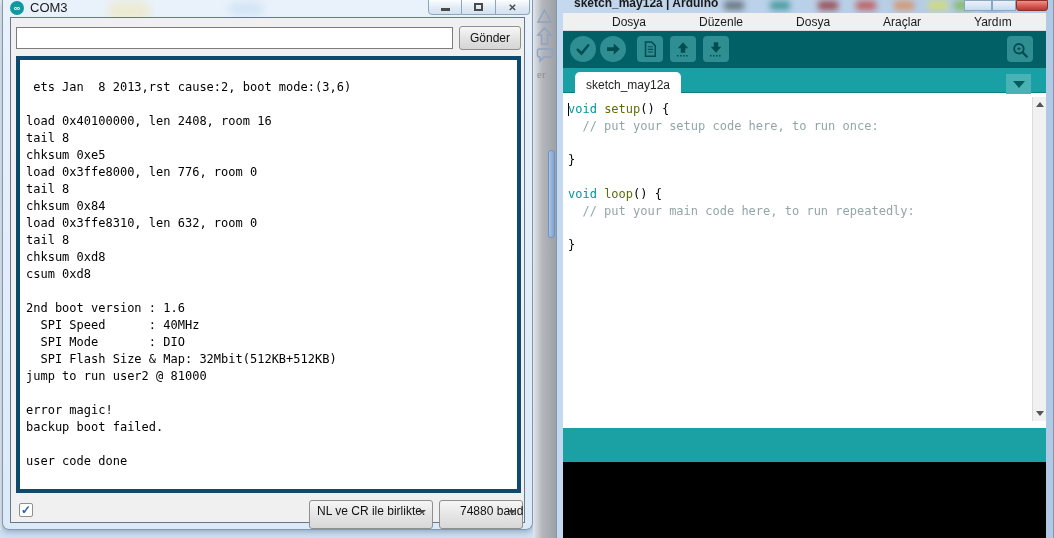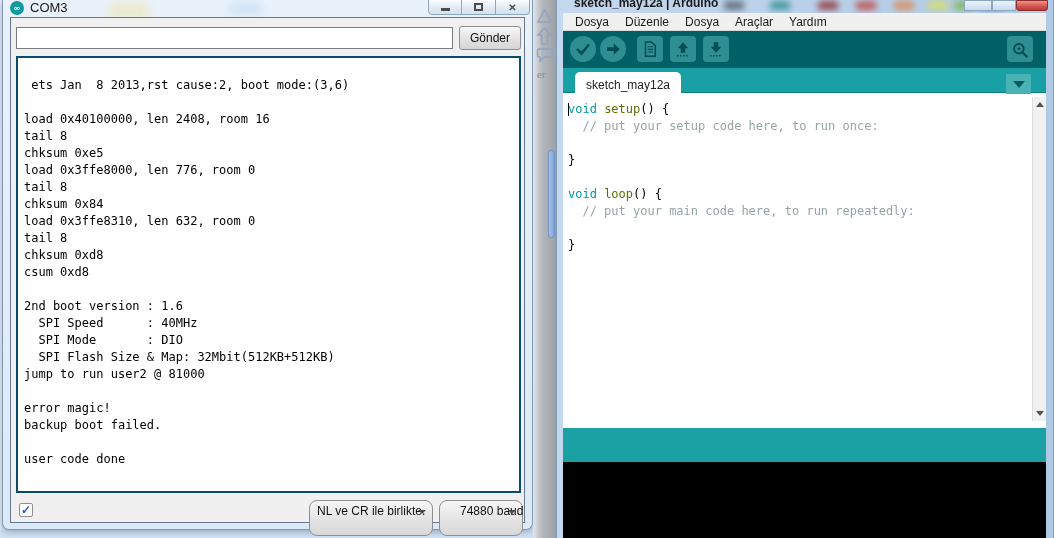--- a/index.html
+++ b/index.html
@@ -51,38 +51,38 @@
     font-family:"Liberation Sans", sans-serif;
   }
   .sm-send {
     position:absolute; left:448px; top:8px; width:62px; height:24px;
     background:linear-gradient(180deg,#f7f7f7,#e2e2e2 55%,#d5d5d5);
     border:1px solid #8e8f8f; border-radius:3px;
     font-size:12px; color:#111; text-align:center; line-height:22px;
   }
   .sm-output {
     position:absolute; left:5px; top:38px; width:505px; height:437px;
-    background:#fff; border:2px solid #0c4a6e; overflow:hidden;
+    background:#fff; border:4px solid #0c4a6e; overflow:hidden;
   }
   .sm-output pre {
     font-family:"DejaVu Sans Mono", monospace;
     font-size:12px; line-height:17px; color:#000;
     padding:19px 5px 0 6px; white-space:pre;
   }
   .sm-bottom { position:absolute; left:0; top:480px; width:100%; height:26px; }
   .sm-check {
     position:absolute; left:8px; top:5px; width:14px; height:14px;
     background:#fff; border:1px solid #8e8f8f; border-radius:2px;
     font-size:12px; line-height:12px; text-align:center; color:#2a5db0; font-weight:bold;
   }
   .sm-checklabel { position:absolute; left:28px; top:6px; font-size:12px; color:#111;margin-top:40px; }
   .dropdown {
-    position:absolute; top:2px; height:36px;
+    position:absolute; top:2px; height:29px;
     background:linear-gradient(180deg,#f6f6f6,#e4e4e4 55%,#d8d8d8);
-    border:1px solid #8e8f8f; border-radius:8px;
+    border:1px solid #8e8f8f; border-radius:3px;
     font-size:12px; color:#111; line-height:20px; padding:0 18px 0 7px;
     white-space:nowrap;
   }
   .dropdown .arrow {
     position:absolute; right:6px; top:9px; width:0; height:0;
     border-left:4px solid transparent; border-right:4px solid transparent;
     border-top:4px solid #4a4a4a;
   }
   .dd-lineend { left:298px; width:124px; }
   .dd-baud { left:428px; width:84px;padding-left:20px; }
@@ -112,21 +112,21 @@
   .ide-cap { position:absolute; top:0; height:11px; }
   .ide-cap.glass { background:linear-gradient(180deg,#eaf2fb,#c9dbef); border:1px solid #8ca6bd; }
   .ide-cap.red { background:linear-gradient(180deg,#f0908a,#d4544e 60%,#b83a34); border:1px solid #8e2f2a; border-radius:0 0 3px 3px; }
 
   .ide-content { position:absolute; left:7px; top:13px; width:483px; height:525px; background:#fff; }
   .ide-menubar {
     position:absolute; left:0; top:0; width:100%; height:18px;
     background:#f0f0f0; border-bottom:1px solid #dadada;
     display:flex; align-items:center; padding-left:4px;
   }
-  .menu-item { font-size:12px; color:#1a1a1a; padding:0 8px; }
+  .menu-item { font-size:12px; color:#1a1a1a; padding:0 8px;margin-left:37px; }
 
   .ide-toolbar { position:absolute; left:0; top:18px; width:100%; height:37px; background:var(--toolbar-bg); }
   .tbtn {
     position:absolute; top:5px; width:26px; height:26px;
     background:var(--button-fill);
     display:flex; align-items:center; justify-content:center;
   }
   .tbtn.round { border-radius:50%; }
   .tbtn.square { border-radius:4px; }
   .tbtn svg { display:block; }

